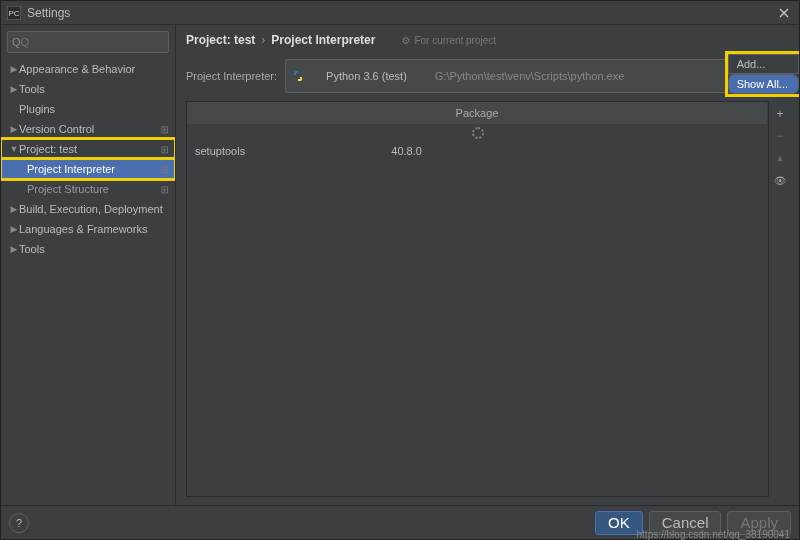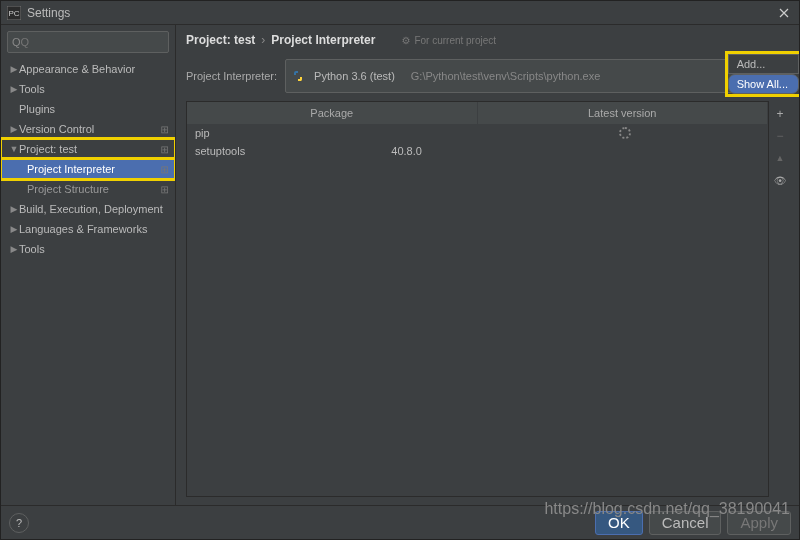--- a/index.html
+++ b/index.html
@@ -24,21 +24,21 @@
     .tree-item.yellow-box { outline: 3px solid #f0d000; outline-offset: -1px; }
     .tree-item .gear { margin-left: auto; margin-right: 6px; font-size: 10px; color: #777; }
     .main { flex: 1; display: flex; flex-direction: column; background: #3c3f41; }
     .breadcrumb { height: 30px; display: flex; align-items: center; padding: 0 10px; gap: 6px; font-size: 12px; }
     .breadcrumb b { color: #ddd; font-weight: 600; }
     .breadcrumb .sep { color: #888; }
     .breadcrumb .current { color: #ddd; font-weight: 600; }
     .breadcrumb .hint { color: #777; font-size: 10px; margin-left: 20px; display: flex; align-items: center; gap: 4px; }
     .interp-row { display: flex; align-items: center; padding: 4px 10px; gap: 8px; font-size: 11px; position: relative; }
     .interp-label { color: #aaa; }
-    .interp-select { flex: 1; height: 22px; background: #45494a; border: 1px solid #5e6060; border-radius: 2px; display: flex; align-items: center; padding: 16px 6px; gap: 10px; font-size: 11px; cursor: pointer; }
+    .interp-select { flex: 1; height: 22px; background: #45494a; border: 1px solid #5e6060; border-radius: 2px; display: flex; align-items: center; padding: 16px 6px; gap: 22px; font-size: 11px; cursor: pointer; }
     .interp-select .py-icon { width: 12px; height: 12px; }
     .interp-select .path { color: #888; margin-left: 6px; }
     .interp-select .drop-arrow { margin-left: auto; color: #888; font-size: 9px; }
     .dropdown-popup { position: absolute; right: 0; top: -1px; display: flex; flex-direction: column; outline: 3px solid #f0d000; z-index: 5; justify-content: center; }
     .dropdown-popup .dp-item { height: 20px; background: #3c3f41; border: 1px solid #5e6060; display: flex; align-items: center; padding: 0 10px 0 8px; font-size: 11px; cursor: pointer; min-width: 70px; }
     .dropdown-popup .dp-item.sel { background: #4b6eaf; color: #fff; border-radius: 7px; }
     .content-row { flex: 1; display: flex; padding: 4px 8px 8px 10px; gap: 0; }
     .table-wrap { flex: 1; background: #3c3f41; border: 1px solid #2b2b2b; display: flex; flex-direction: column; }
     .table-header { display: flex; height: 22px; background: #45494a; }
     .table-header .th { flex: 1; display: flex; align-items: center; justify-content: center; font-size: 11px; color: #aaa; border-right: 1px solid #3c3f41; }
@@ -47,21 +47,21 @@
     .tr .td { flex: 1; padding-left: 8px; display: flex; align-items: center; }
     .tr .td.center { padding-left: 0; }
     .spinner { width: 12px; height: 12px; border: 2px dotted #888; border-radius: 50%; margin: 0 auto; }
     .toolbtns { width: 22px; display: flex; flex-direction: column; align-items: center; padding-top: 4px; }
     .toolbtn { width: 18px; height: 18px; margin-bottom: 4px; display: flex; align-items: center; justify-content: center; color: #aaa; font-size: 12px; cursor: pointer; }
     .footer { height: 34px; display: flex; align-items: center; justify-content: space-between; padding: 0 8px; border-top: 1px solid #2b2b2b; }
     .help-btn { width: 20px; height: 20px; border: 1px solid #5e6060; border-radius: 50%; display: flex; align-items: center; justify-content: center; font-size: 11px; cursor: pointer; }
     .footer-btns { display: flex; gap: 6px; }
     .btn { height: 24px; padding: 0 12px; background: #45494a; border: 1px solid #5e6060; border-radius: 3px; font-size: 15px; color: #bbb; display: flex; align-items: center; cursor: pointer; }
     .btn.primary { background: #365880; border-color: #4b6eaf; color: #fff; }
-    .watermark { position: absolute; right: 10px; bottom: 22px; font-size: 16px; color: #888; }
+    .watermark { position: absolute; right: 10px; bottom: 0; font-size: 10px; color: #888; }
   </style>
 </head>
 <body>
 
 <div class="window">
   <div class="titlebar">
     <div class="titlebar-left">
       <span class="app-icon">
         <svg width="14" height="14" viewBox="0 0 14 14">
             <rect width="14" height="14" fill="#2b2b2b" stroke="#777"></rect>
@@ -158,25 +158,23 @@
         <div class="dropdown-popup" id="dropdown-popup">
             <div class="dp-item">Add...</div>
             <div class="dp-item sel">Show All...</div>
           </div>
       </div>
 
       <div class="content-row">
         <div class="table-wrap">
           <div class="table-header" id="thead">
               <div class="th">Package</div>
-              <div class="th">Latest version</div>
             </div>
           <div class="table-body" id="tbody">
               <div class="tr">
-                <div class="td">pip</div>
                 <div class="td center">
                   <div class="spinner"></div>
                 </div>
               </div>
               <div class="tr">
                 <div class="td">setuptools</div>
                 <div class="td">40.8.0</div>
                 <div class="td center"></div>
               </div>
             </div>

